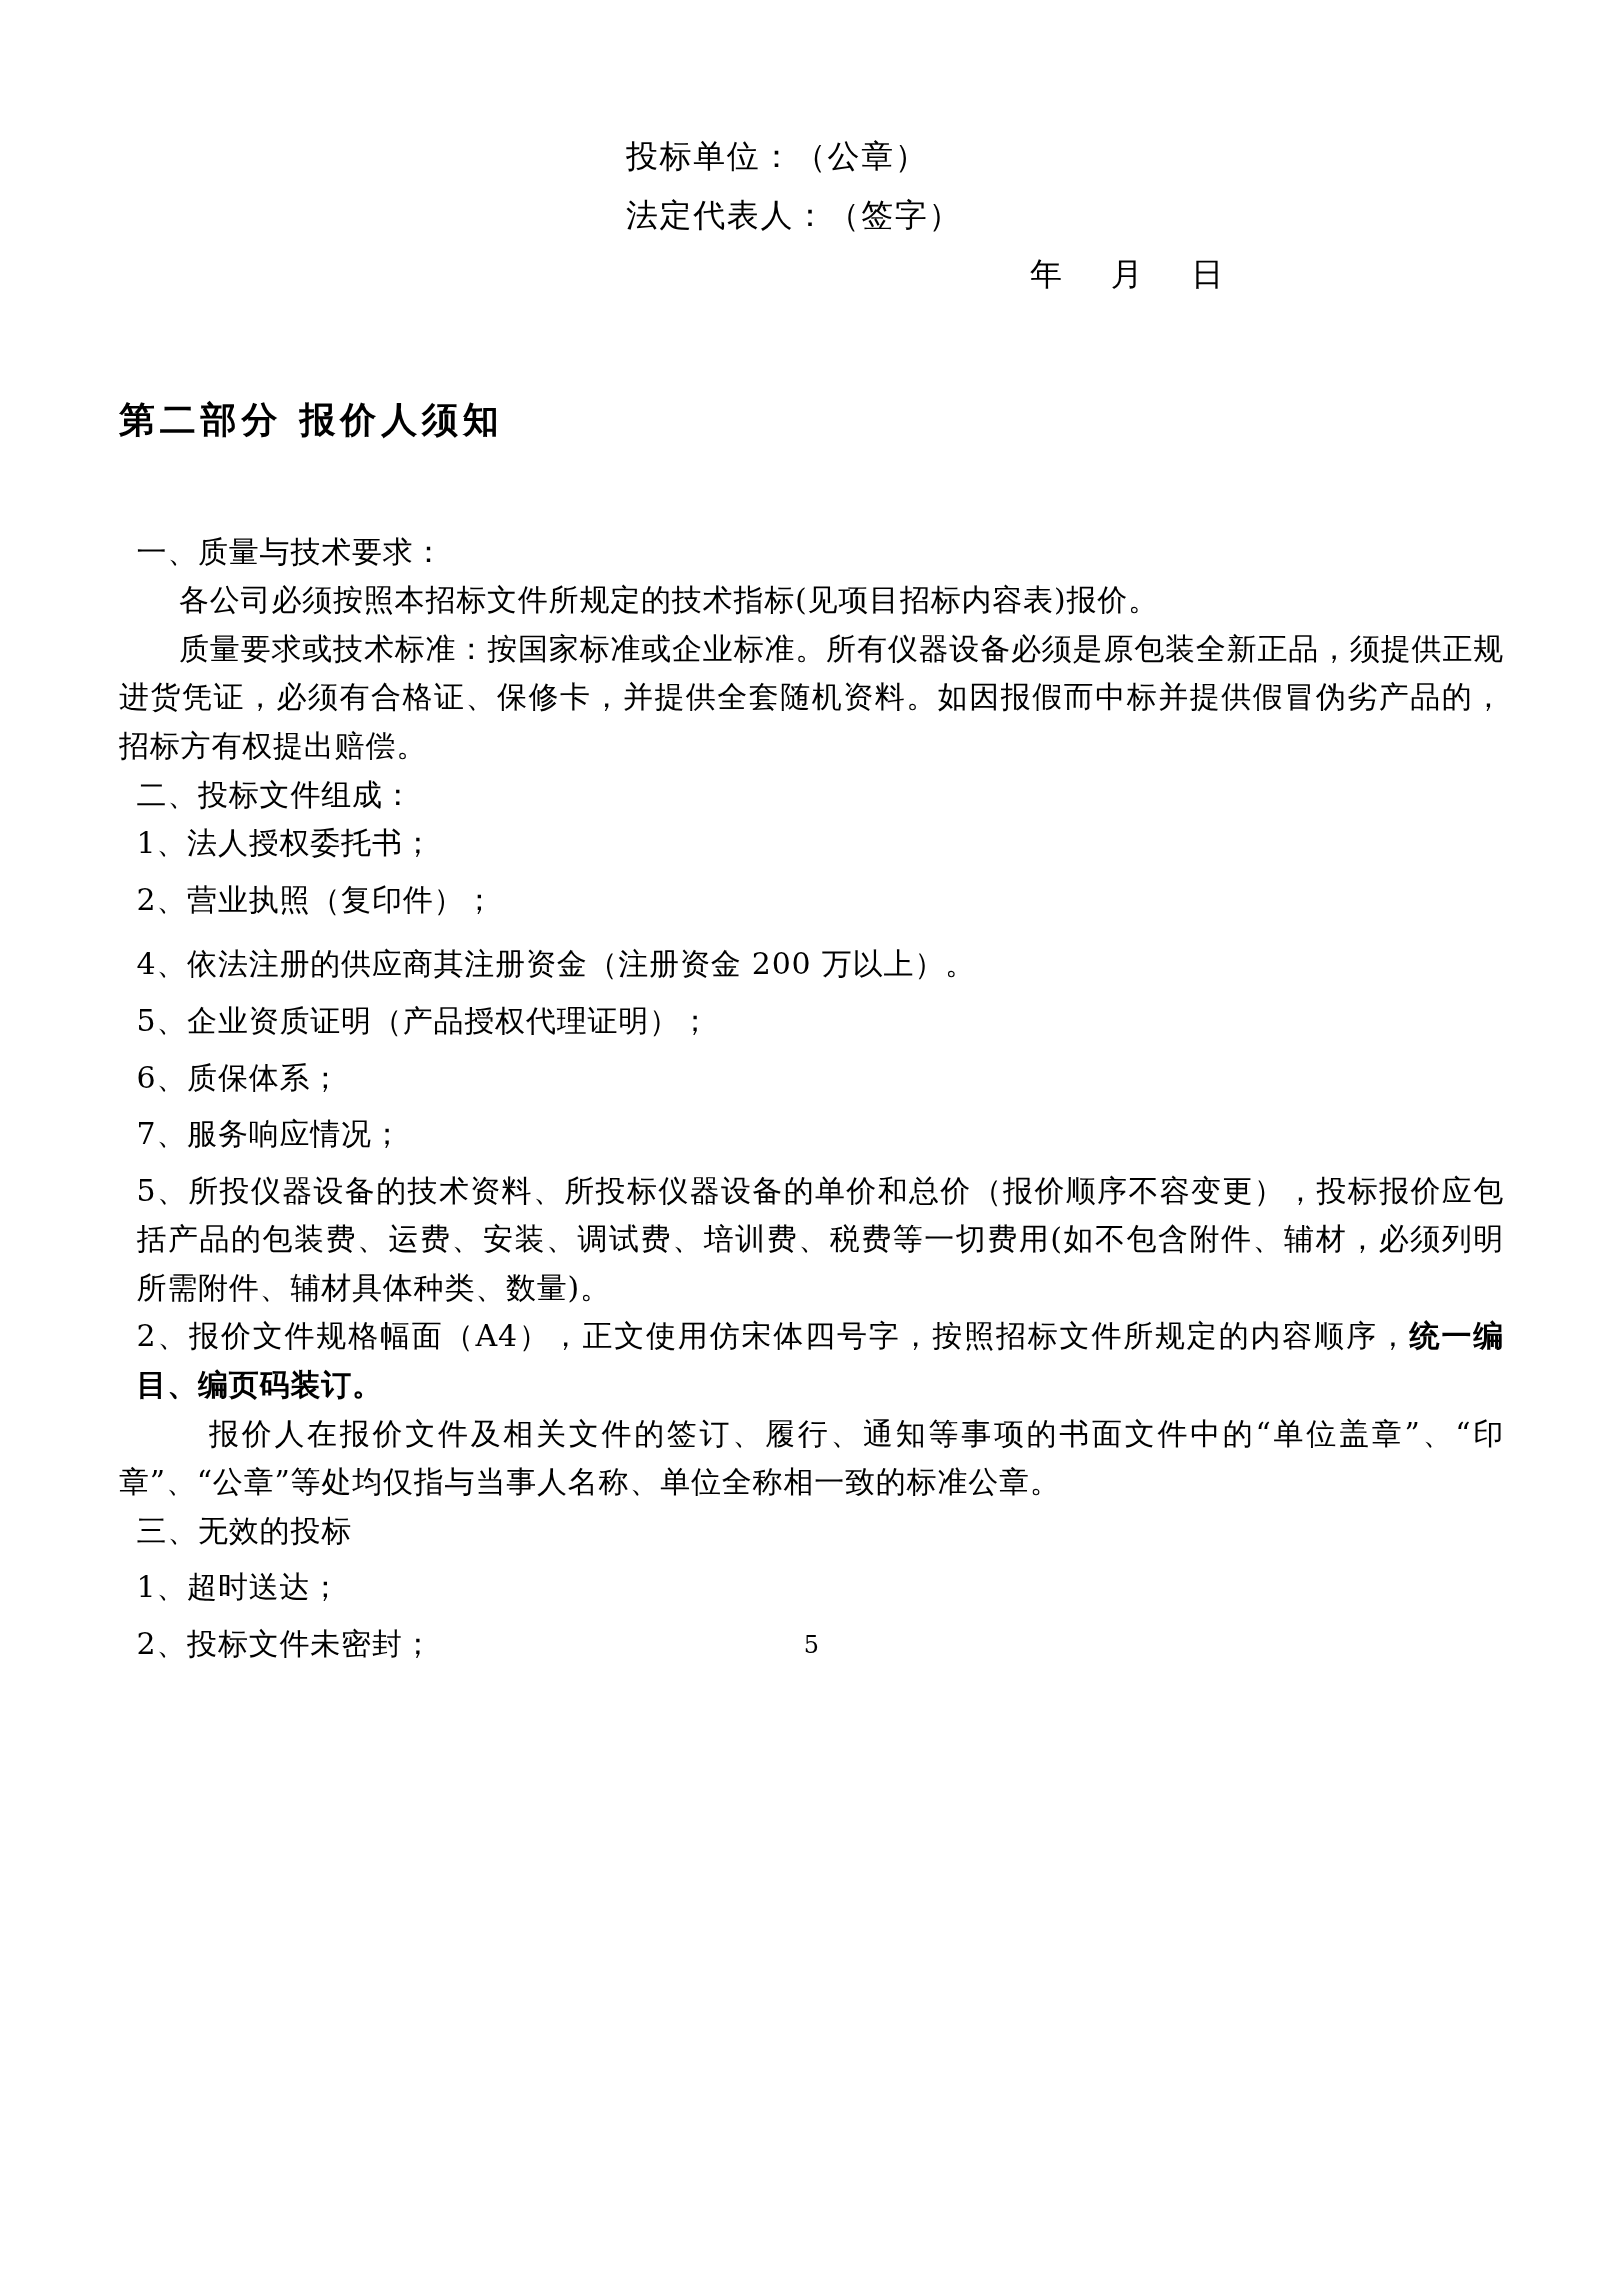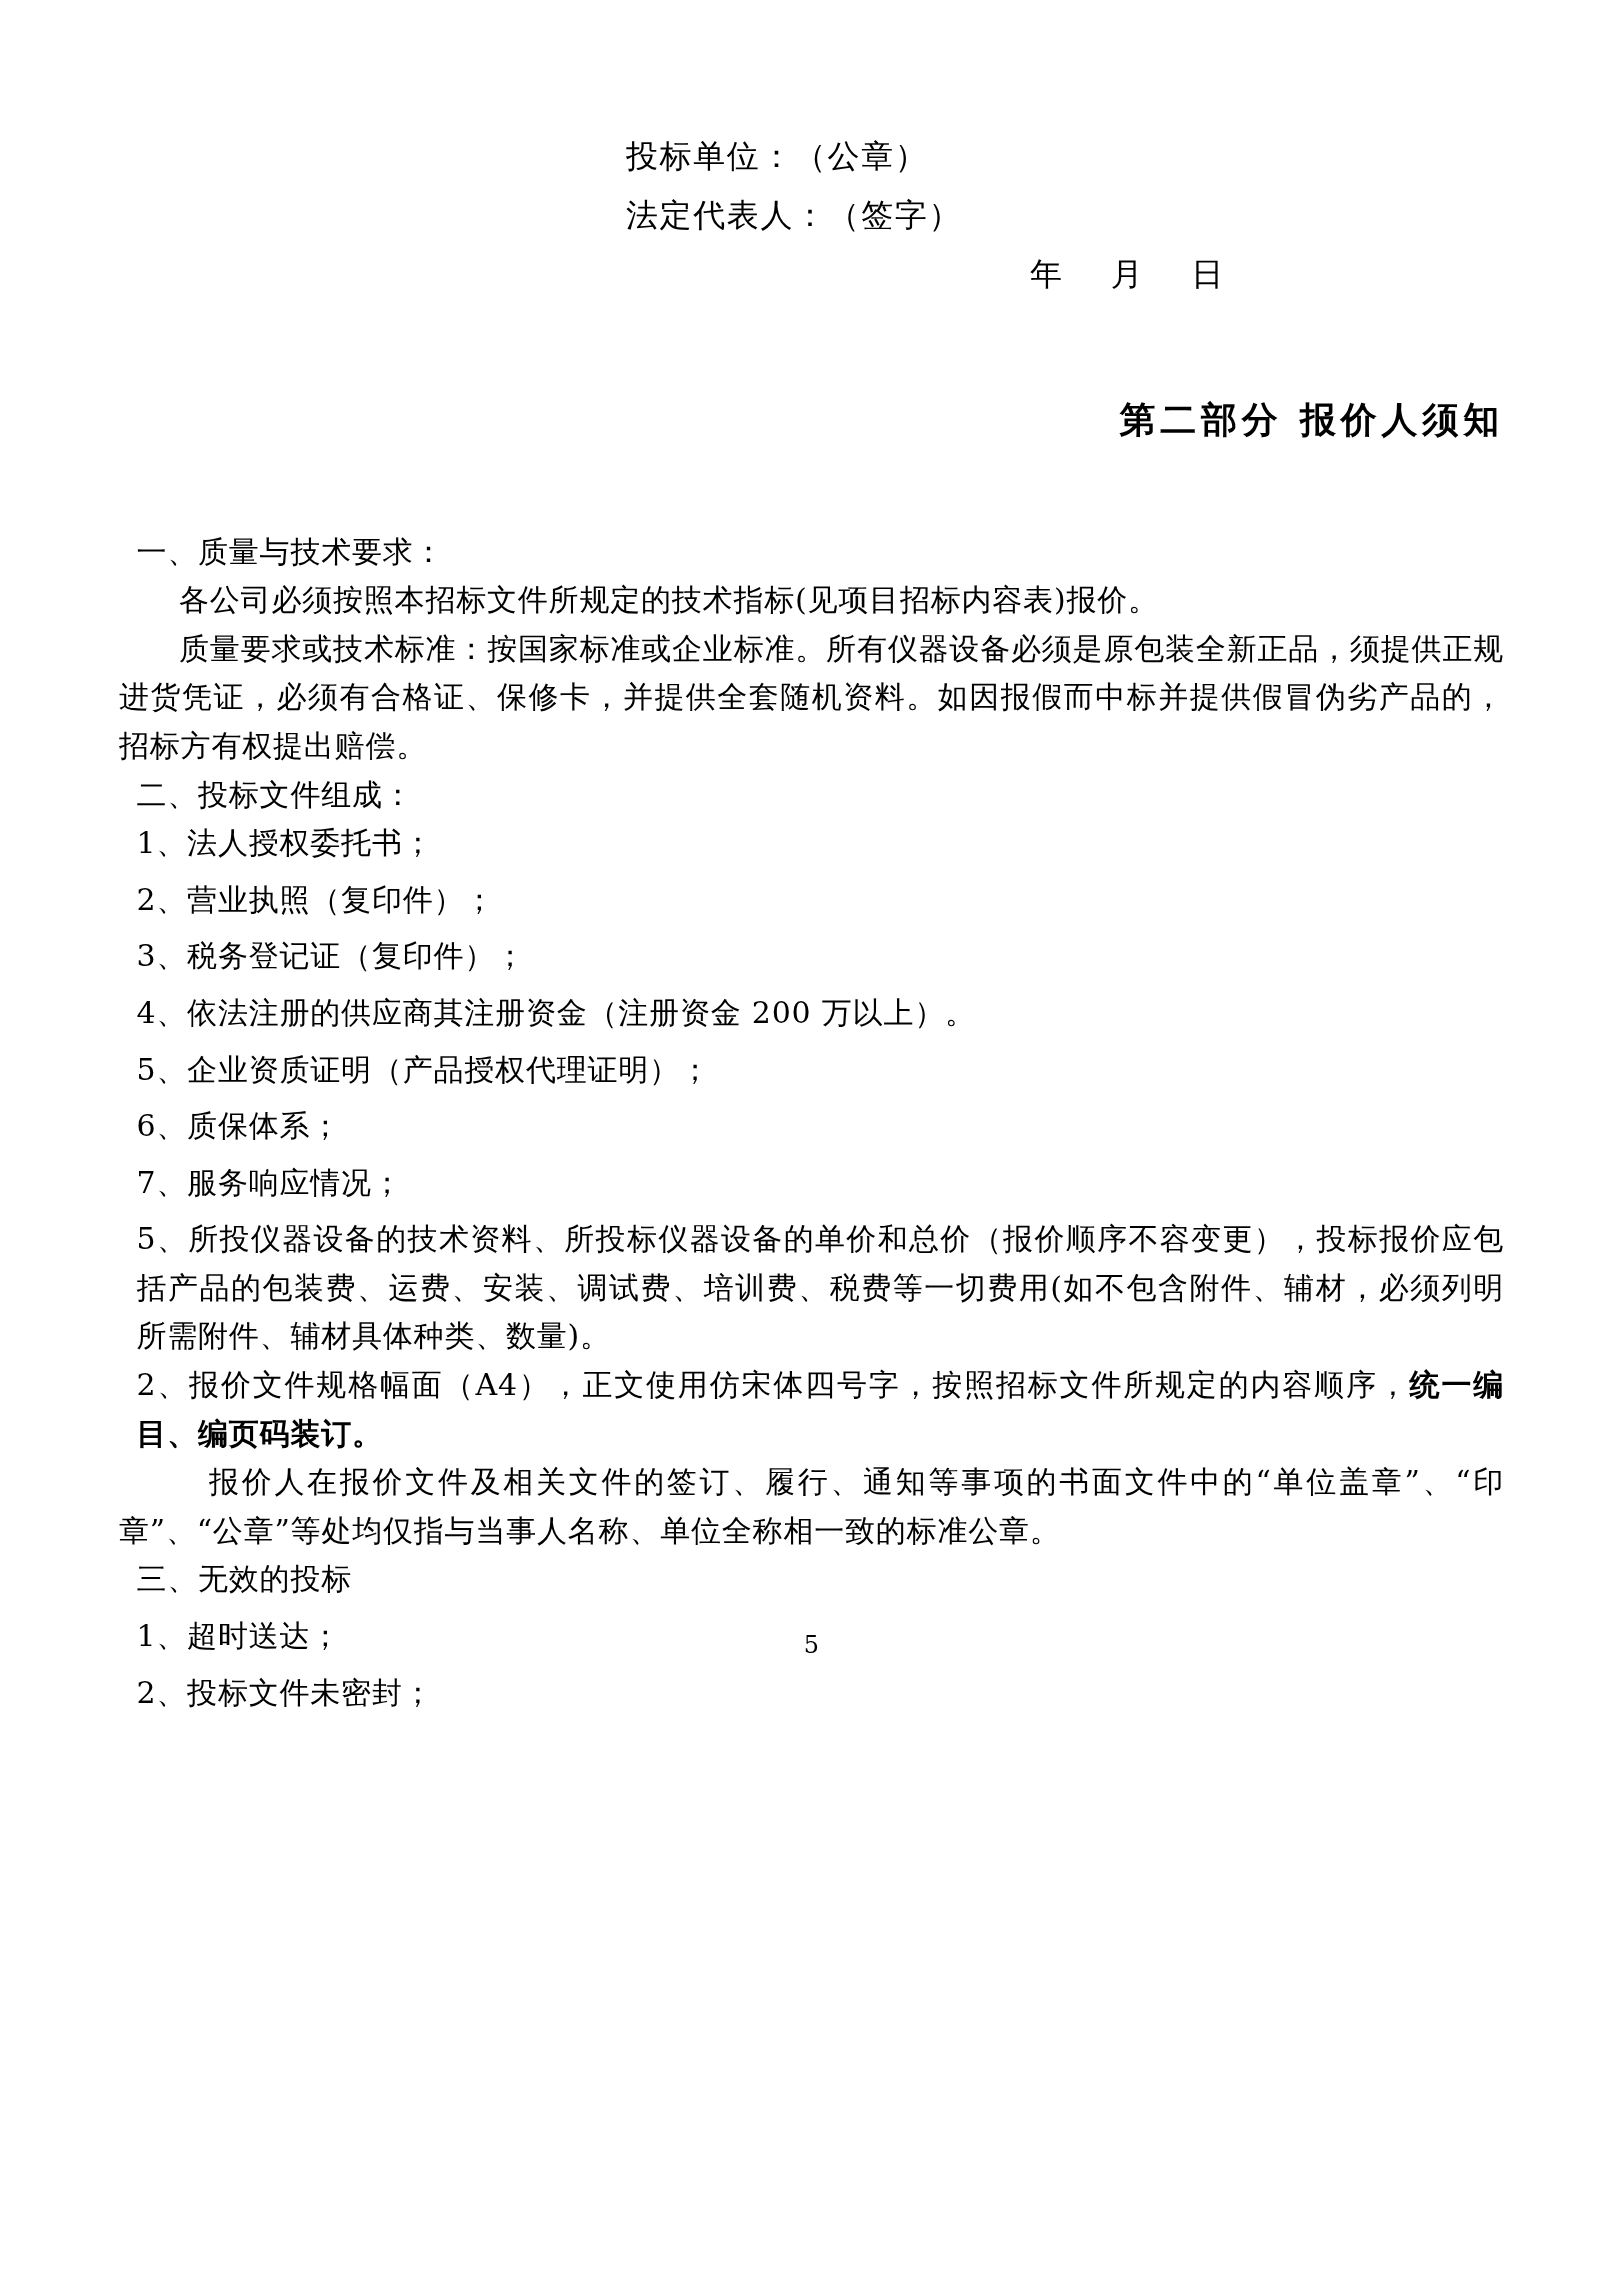--- a/index.html
+++ b/index.html
@@ -33,21 +33,21 @@
     line-height: 1.85;
     white-space: pre;
   }
   .sig-1 { padding-left: 507px; }
   .sig-2 { padding-left: 507px; }
   .sig-3 { padding-left: 911px; }
 
   
   .section-title {
     margin-top: 91px;
-    text-align: right;
+    text-align: left;
     font-size: 36px;
     font-weight: bold;
     letter-spacing: 4.8px;
     font-family: "DejaVu Serif", "Liberation Serif", serif;
   }
 
   
   .body-wrap {
     margin-top: 83px;
     font-size: 30px;
@@ -101,21 +101,20 @@
     <p class="p hang">一、质量与技术要求：</p>
     <p class="p ind2">各公司必须按照本招标文件所规定的技术指标(见项目招标内容表)报价。</p>
     <p class="p ind2">质量要求或技术标准：按国家标准或企业标准。所有仪器设备必须是原包装全新正品，须提供正规进货凭证，必须有合格证、保修卡，并提供全套随机资料。如因报假而中标并提供假冒伪劣产品的，招标方有权提出赔偿。</p>
 
     <p class="p hang">二、投标文件组成：</p>
 
     <p class="p hang">1、法人授权委托书；</p>
     <div class="spacer-sm"></div>
     <p class="p hang">2、营业执照（复印件）；</p>
     <div class="spacer-sm"></div>
-    <p class="p hang">3、税务登记证（复印件）；</p>
     <div class="spacer-sm"></div>
     <p class="p hang">4、依法注册的供应商其注册资金（注册资金 200 万以上）。</p>
     <div class="spacer-sm"></div>
     <p class="p hang">5、企业资质证明（产品授权代理证明）；</p>
     <div class="spacer-sm"></div>
     <p class="p hang">6、质保体系；</p>
     <div class="spacer-sm"></div>
     <p class="p hang">7、服务响应情况；</p>
     <div class="spacer-sm"></div>
     <p class="p hang">5、所投仪器设备的技术资料、所投标仪器设备的单价和总价（报价顺序不容变更），投标报价应包括产品的包装费、运费、安装、调试费、培训费、税费等一切费用(如不包含附件、辅材，必须列明所需附件、辅材具体种类、数量)。</p>

